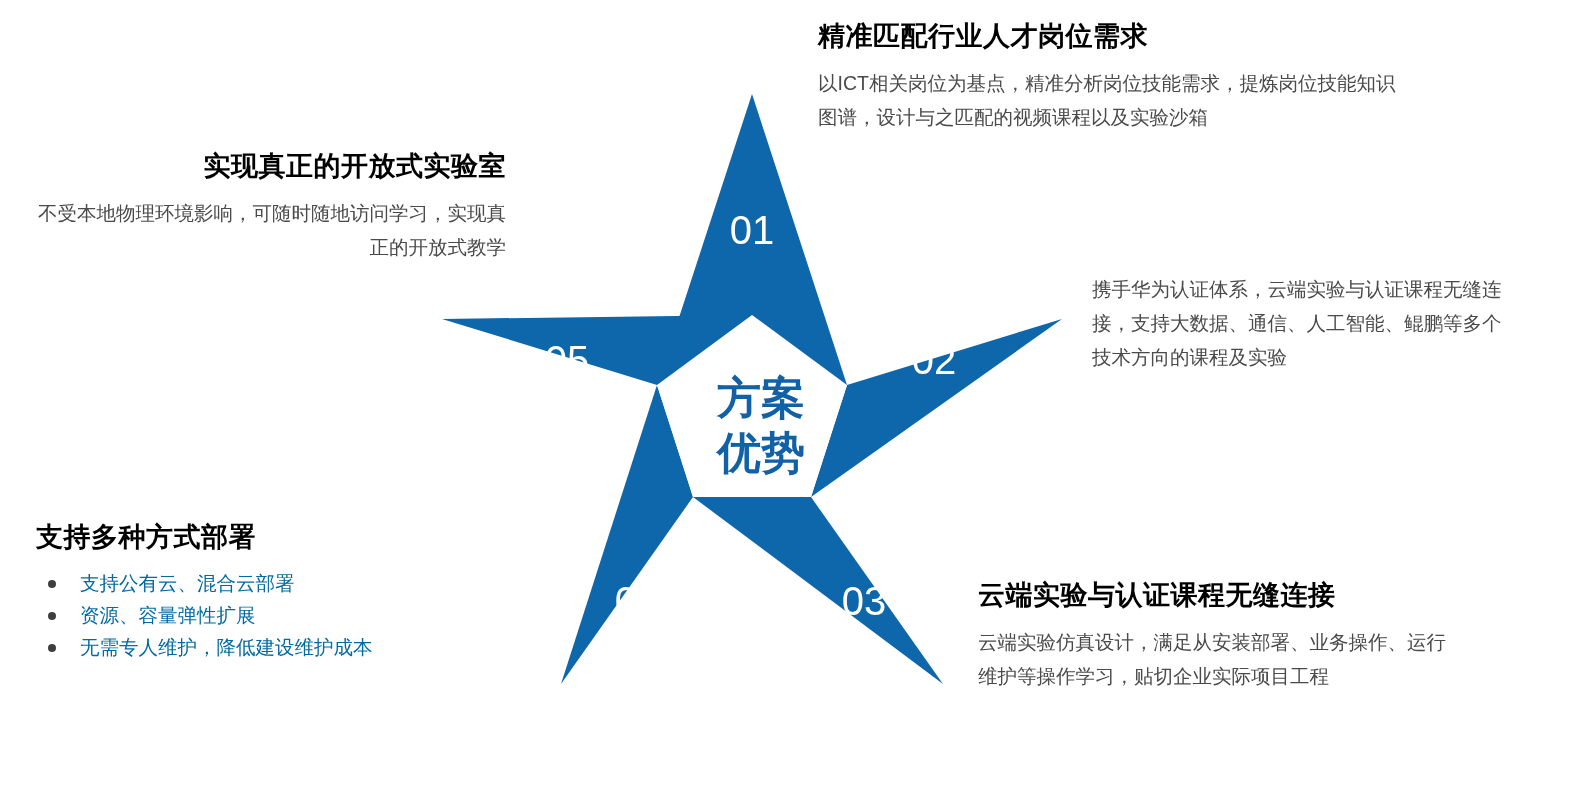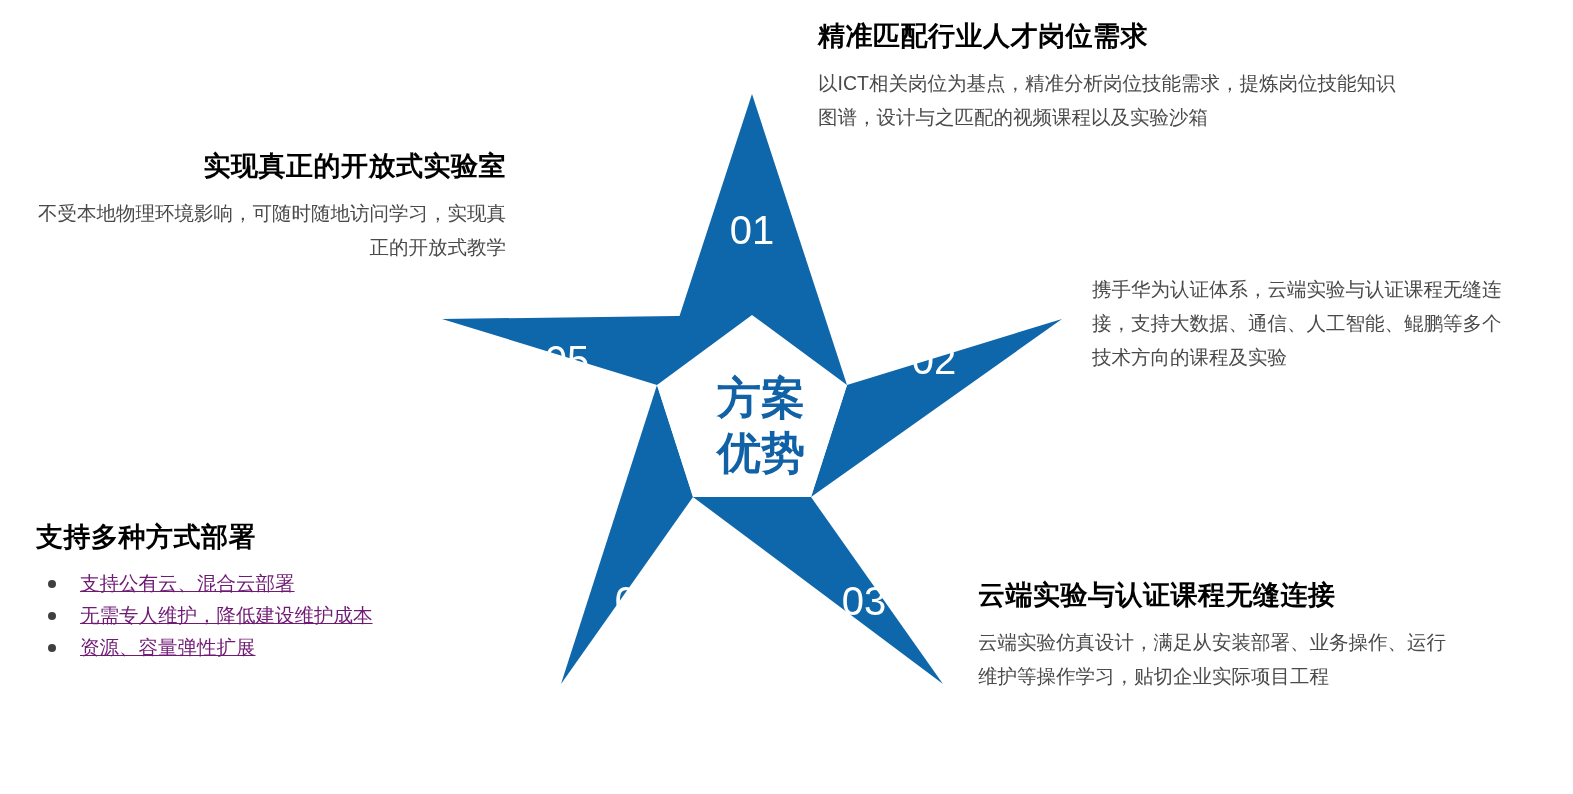--- a/index.html
+++ b/index.html
@@ -58,24 +58,23 @@
     color: #4a4a4a;
   }
   .block ul {
     margin: 0;
     padding: 0;
     list-style: none;
   }
   .block ul li {
     font-size: 19.5px;
     line-height: 32px;
-    color: #701a75;
+    color: #0369a1;
     position: relative;
     padding-left: 44px;
-    text-decoration: underline;
   }
   .block ul li::before {
     content: "";
     position: absolute;
     left: 12px;
     top: 13px;
     width: 8px;
     height: 8px;
     border-radius: 50%;
     background: #3f3f3f;
@@ -128,21 +127,21 @@
 
 <div class="block" id="b03">
   <h3>云端实验与认证课程无缝连接</h3>
   <p>云端实验仿真设计，满足从安装部署、业务操作、运行维护等操作学习，贴切企业实际项目工程</p>
 </div>
 
 <div class="block" id="b04">
   <h3>支持多种方式部署</h3>
   <ul>
     <li>支持公有云、混合云部署</li>
+    <li>资源、容量弹性扩展</li>
     <li>无需专人维护，降低建设维护成本</li>
-    <li>资源、容量弹性扩展</li>
   </ul>
 </div>
 
 <div class="block" id="b05">
   <h3>实现真正的开放式实验室</h3>
   <p>不受本地物理环境影响，可随时随地访问学习，实现真正的开放式教学</p>
 </div>
 
 </body></html>

